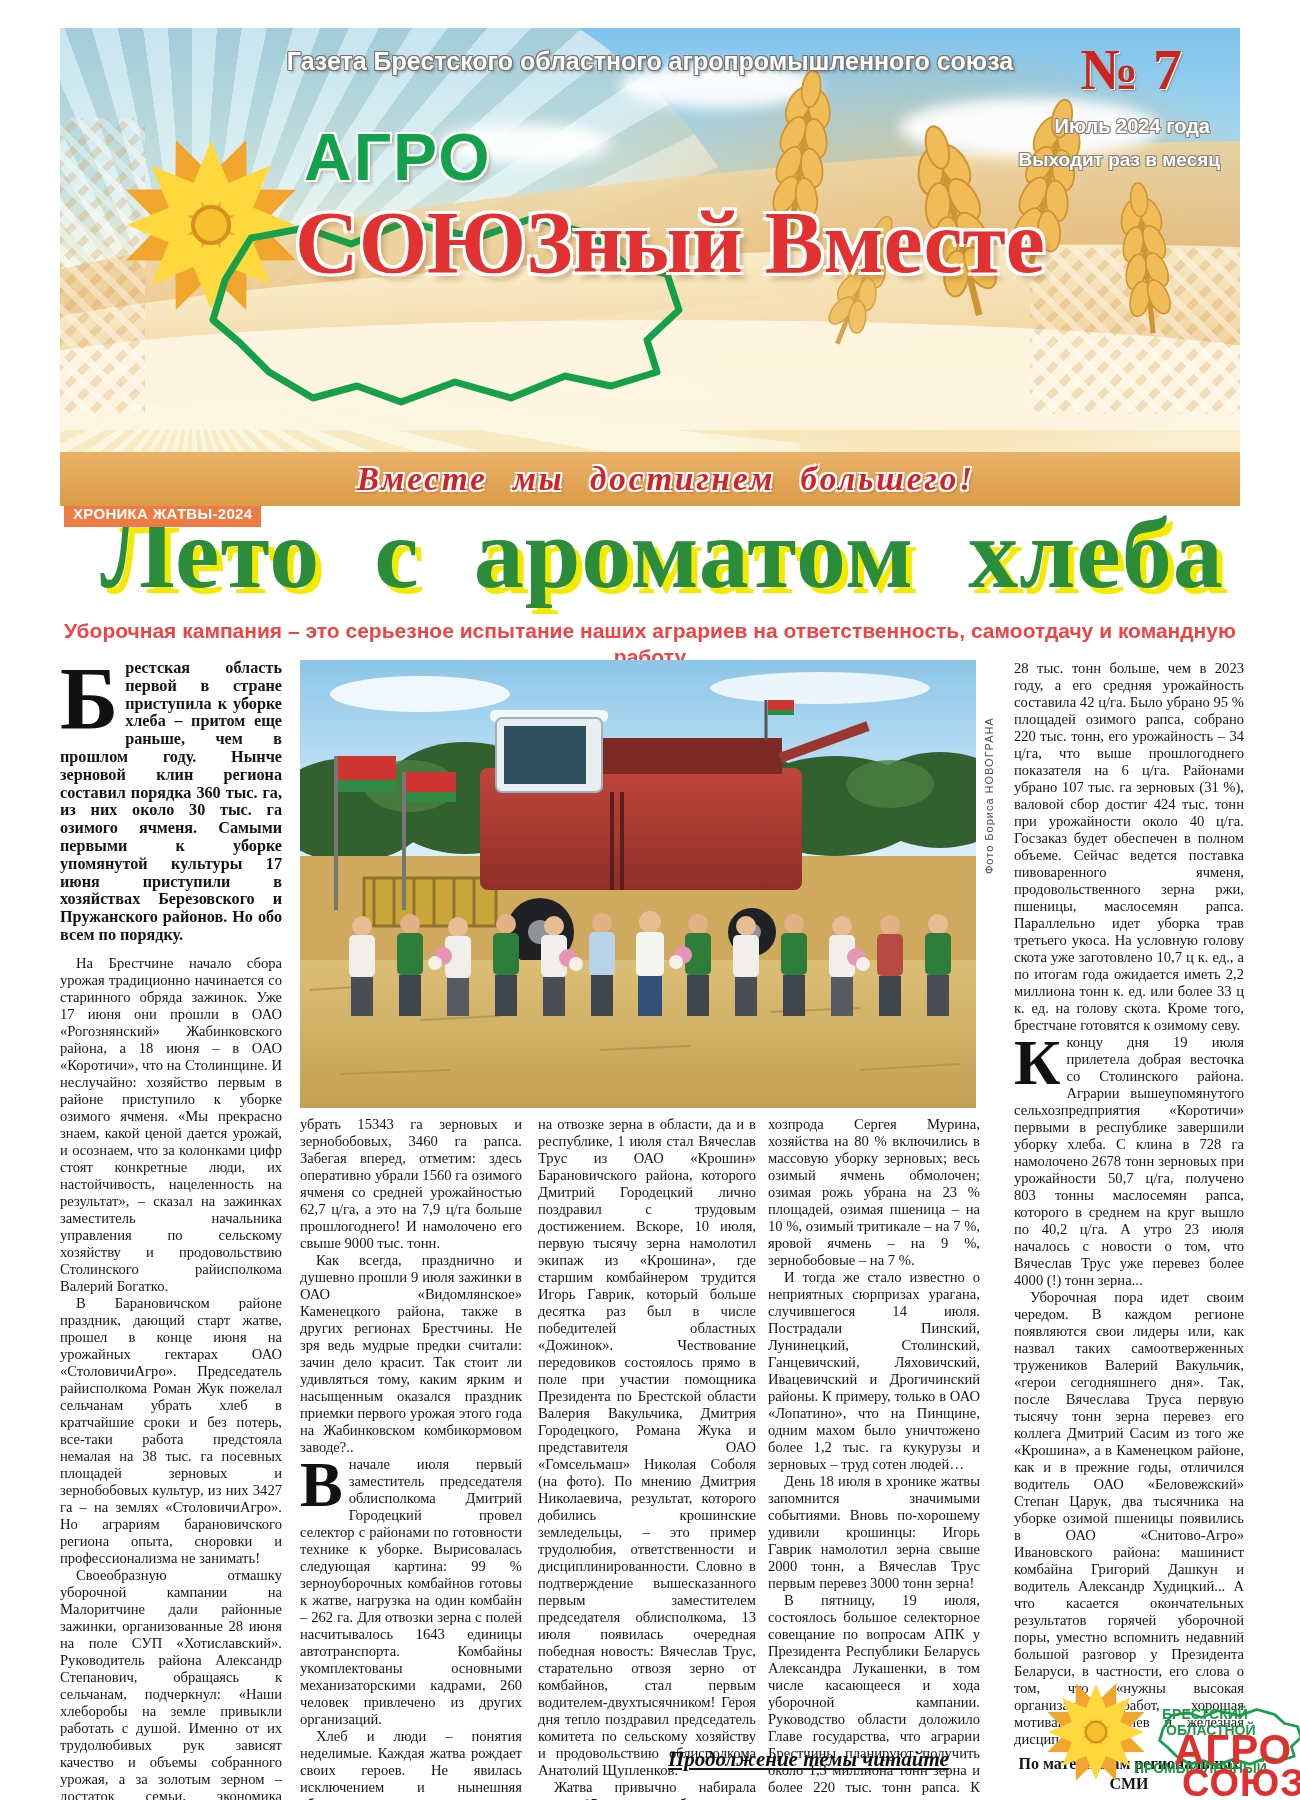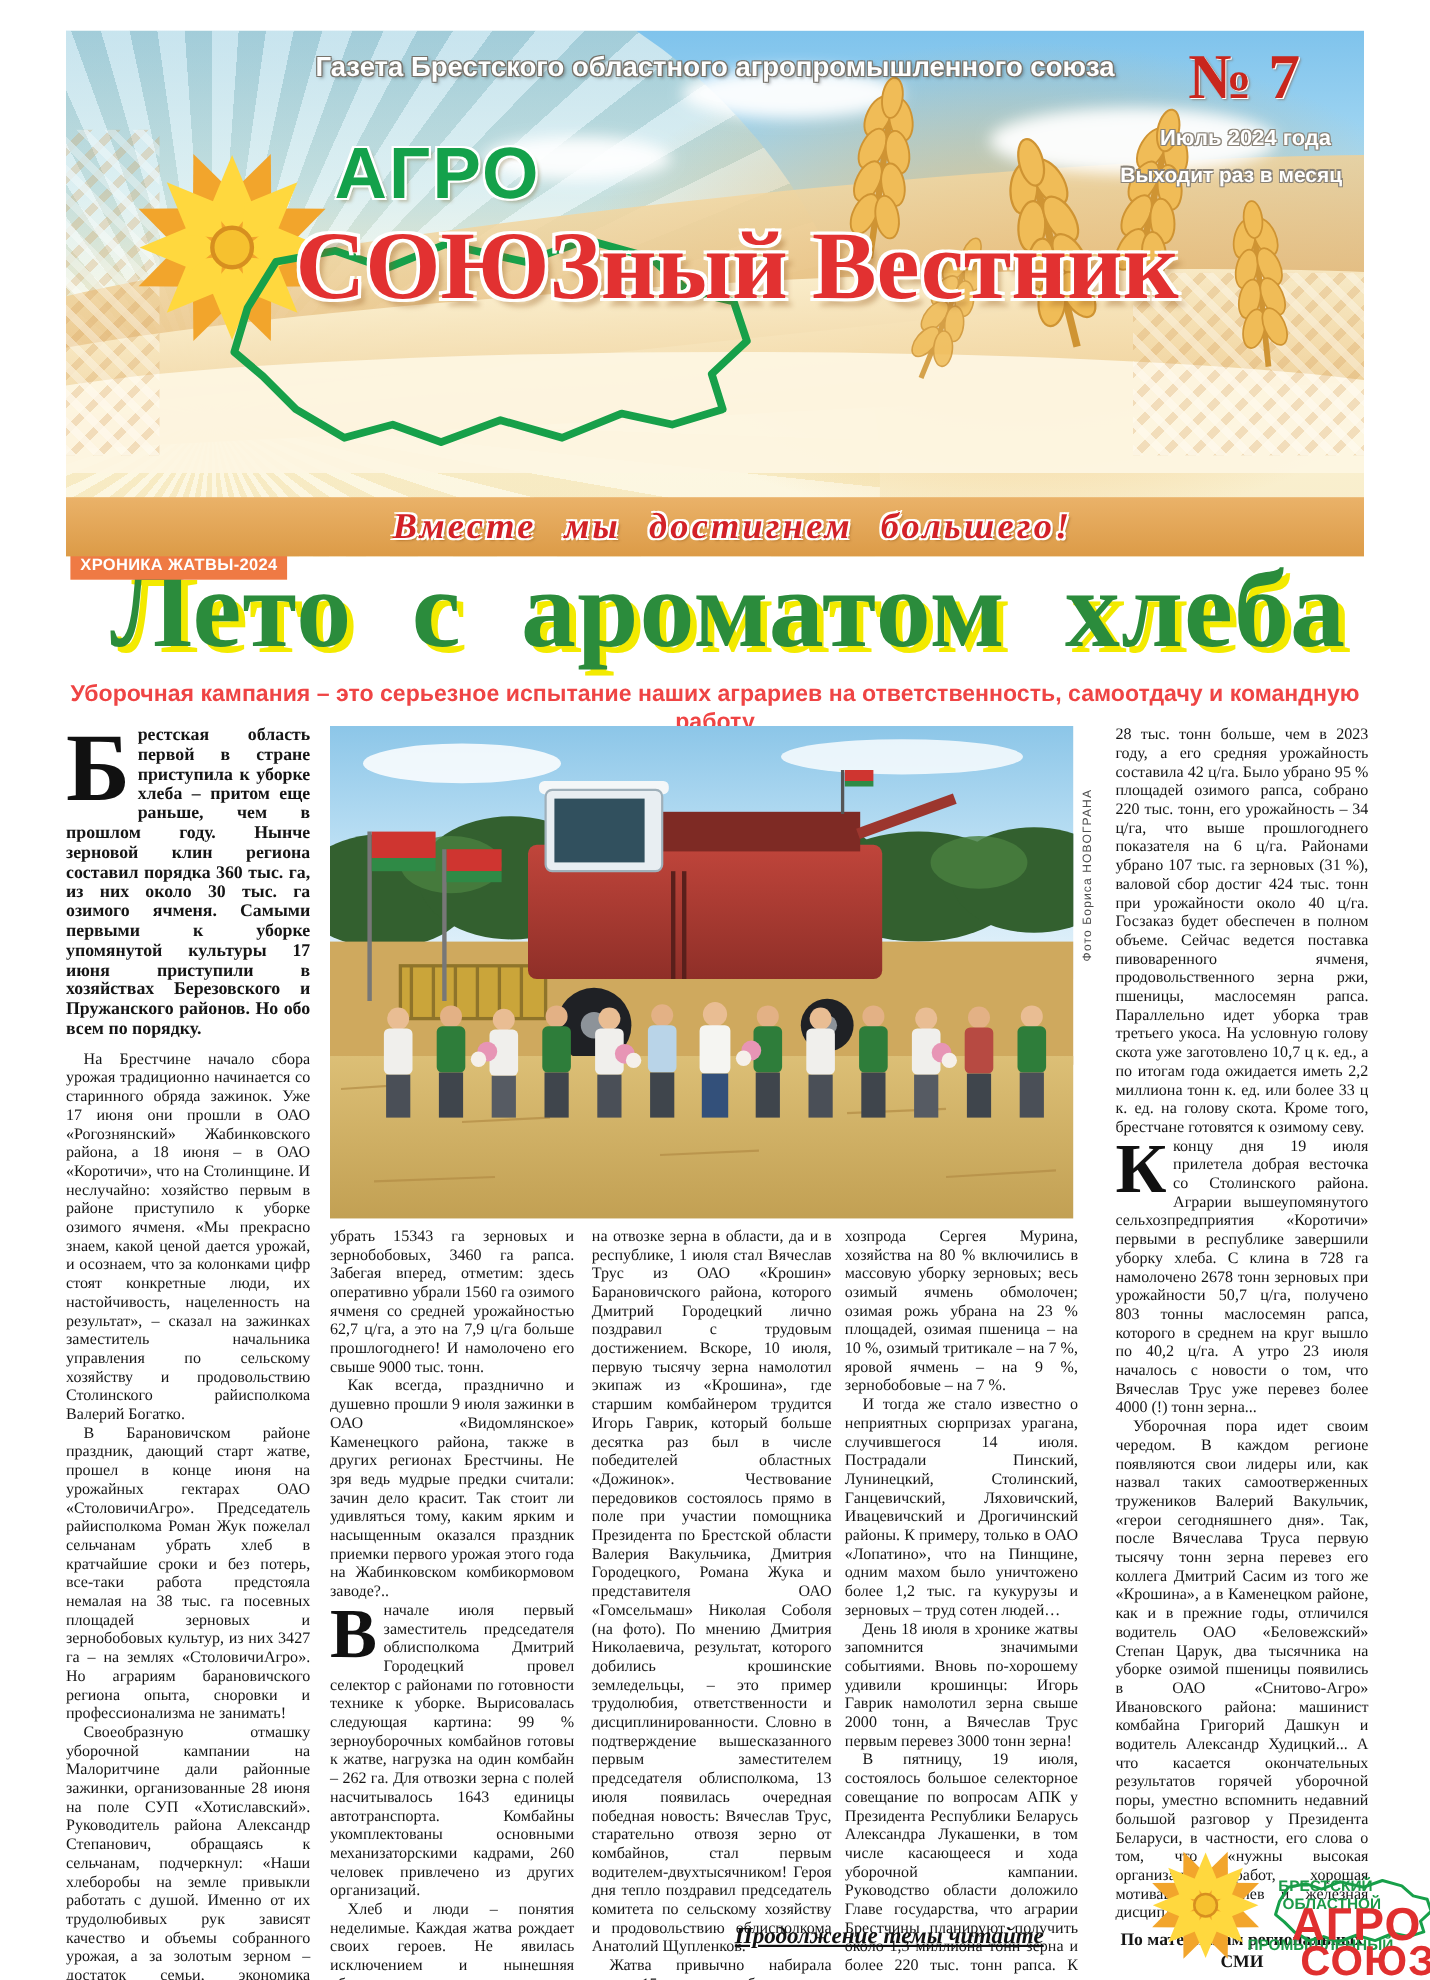--- a/index.html
+++ b/index.html
@@ -161,21 +161,21 @@
       </g>
       <circle r="18" fill="#f6c12f" stroke="#d78f1f" stroke-width="4"></circle>
     </g>
   </svg>
 
   <svg class="mast-map" width="560" height="232" viewBox="0 0 560 232">
     <path d="M70,104 L96,62 L150,52 L196,68 L250,46 L322,62 L378,42 L436,58 L470,88 L512,98 L524,134 L492,164 L502,196 L456,210 L410,200 L356,222 L300,206 L246,226 L202,210 L158,222 L114,196 L84,166 L58,144 Z" fill="none" stroke="#17a04a" stroke-width="7" stroke-linejoin="round"></path>
   </svg>
 
   <div class="title-agro">АГРО</div>
-  <div class="title-main">СОЮЗный Вестник</div>
+  <div class="title-main">СОЮЗный Вместе</div>
 
   <div class="slogan-band">
     <span class="slogan">Вместе мы достигнем большего!</span>
   </div>
 </header>
 
 <div class="green-rule"></div>
 <div class="rubric">ХРОНИКА ЖАТВЫ-2024</div>
 <h1 class="headline">Лето с ароматом хлеба</h1>
 <h2 class="subheadline">Уборочная кампания – это серьезное испытание наших аграриев на ответственность, самоотдачу и командную работу</h2>

